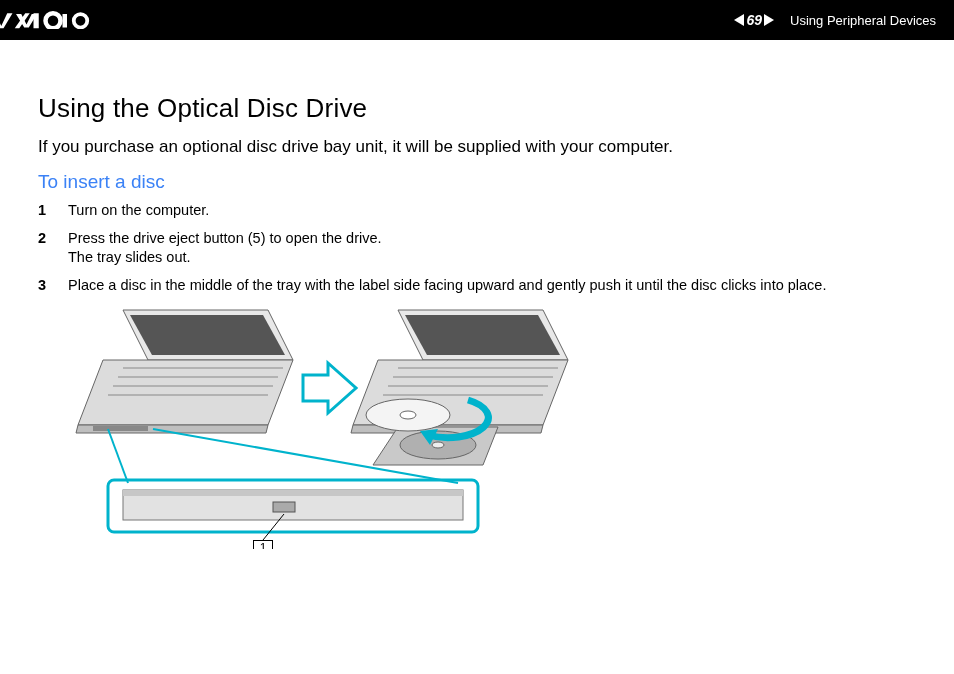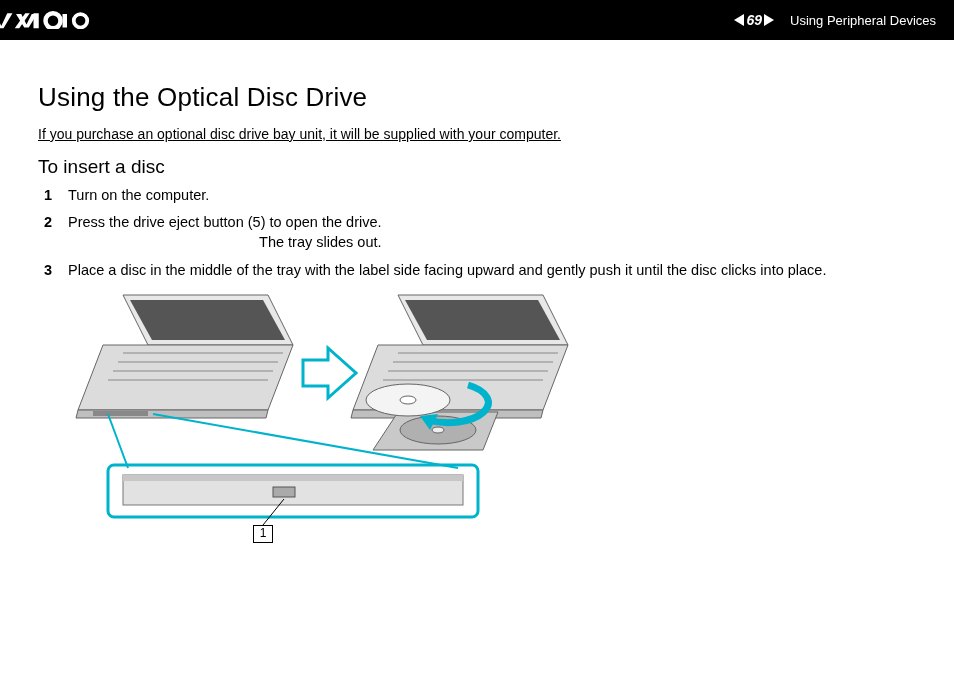--- a/index.html
+++ b/index.html
@@ -10,28 +10,28 @@
   .logo { display:flex; align-items:center; gap:2px; }
   .logo svg { height:18px; }
   .hdr-right { display:flex; align-items:center; gap:6px; }
   .pg-nav { display:flex; align-items:center; gap:2px; font-style:italic; font-weight:bold; font-size:14px; }
   .tri { width:0; height:0; border-top:6px solid transparent; border-bottom:6px solid transparent; }
   .tri.left  { border-right:10px solid #fff; }
   .tri.right { border-left:10px solid #fff; }
   .section-title { font-weight:normal; font-size:13px; }
 
   
-  .body { padding:20px 38px 0 38px; }
+  .body { padding:31px 38px 0 38px; }
   h1 { font-weight:400; font-size:26px; margin:22px 0 12px 0; letter-spacing:0.2px; }
-  p.lead { font-size:14px; margin:0 0 12px 0; line-height:1.35;text-decoration:underline; }
+  p.lead { font-size:17px; margin:0 0 12px 0; line-height:1.35; }
   .link { color:#0066d6; font-weight:bold; }
   .bold { font-weight:bold; }
-  h2.sub { font-weight:400; font-size:19px; color:#000000; margin:10px 0 8px 0; }
+  h2.sub { font-weight:400; font-size:19px; color:#3b82f6; margin:10px 0 8px 0; }
 
-  ol.steps { list-style:none; padding:0; margin:0; counter-reset: step; text-align: right; }
+  ol.steps { list-style:none; padding:0; margin:0; counter-reset: step; }
   ol.steps > li { display:flex; gap:16px; font-size:14.5px; line-height:1.35; margin-bottom:8px; }
   ol.steps > li::before { counter-increment: step; content: counter(step); font-weight:bold; width:14px; flex:0 0 14px; }
 
   
   .illus { margin:10px 0 0 30px; position:relative; width:510px; height:265px; }
   .illus svg { width:510px; height:265px; }
   .cap-box { position:absolute; left:185px; top:235px; width:18px; height:16px; border:1px solid #000; background:#fff; font-size:12px; text-align:center; line-height:15px; }
 </style>
 </head>
 <body>

